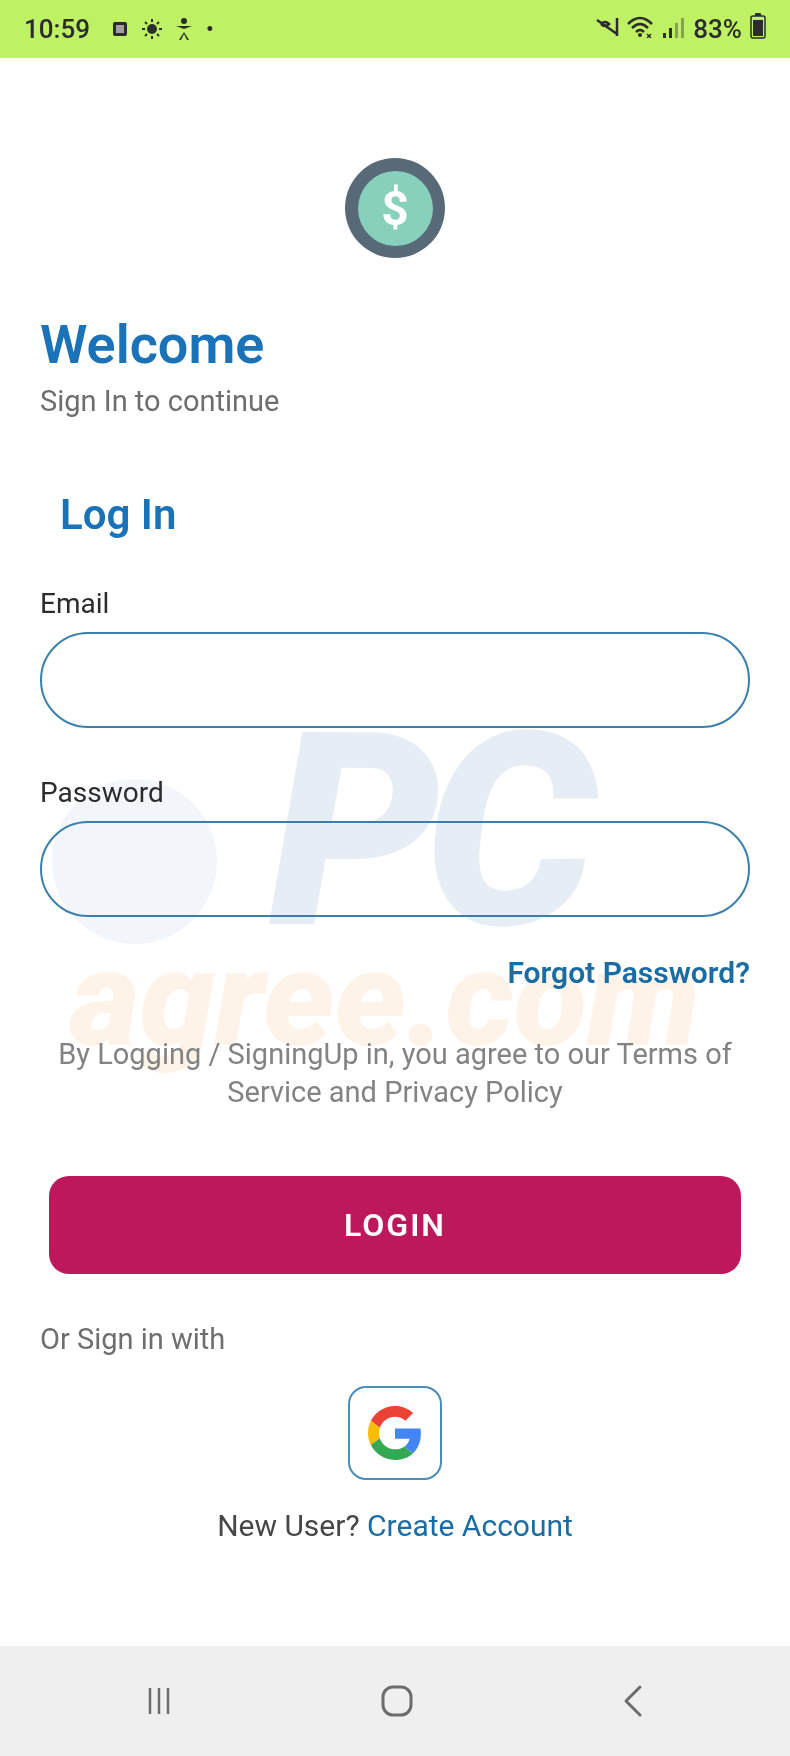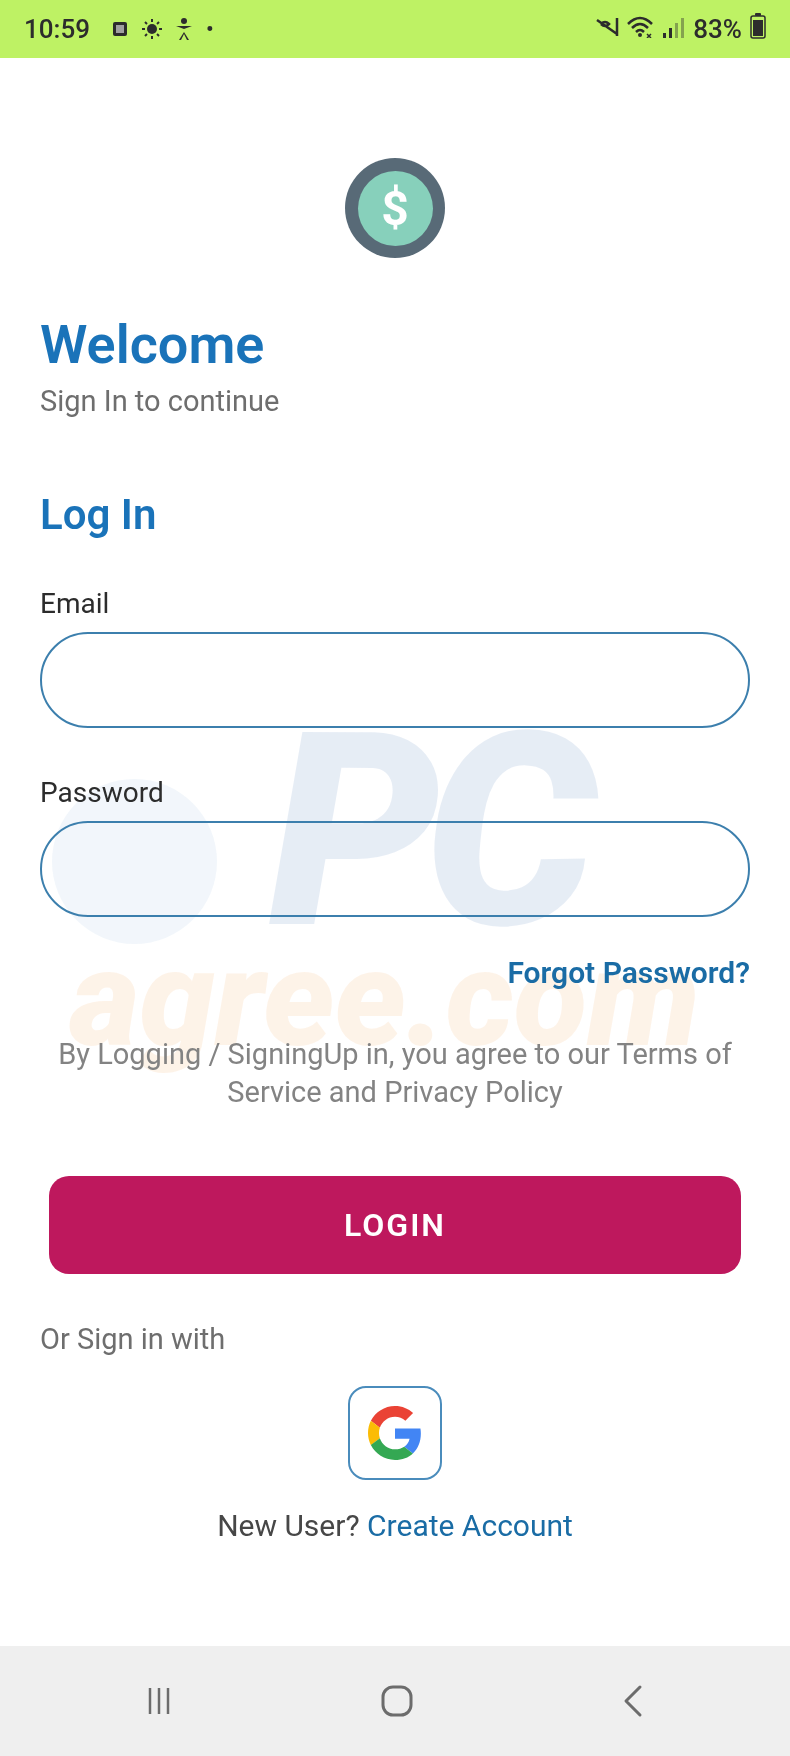--- a/index.html
+++ b/index.html
@@ -103,20 +103,21 @@
       font-size: 29px;
       color: #6e6e6e;
       margin-top: 8px;
     }
 
     .login-heading {
       font-size: 42px;
       font-weight: 600;
       color: #1a73b9;
       margin-top: 72px;
+      margin-left: 20px;
     }
 
     .field-label {
       font-size: 28px;
       color: #2c2c2c;
       margin-top: 48px;
     }
 
     .text-input {
       width: 100%;

